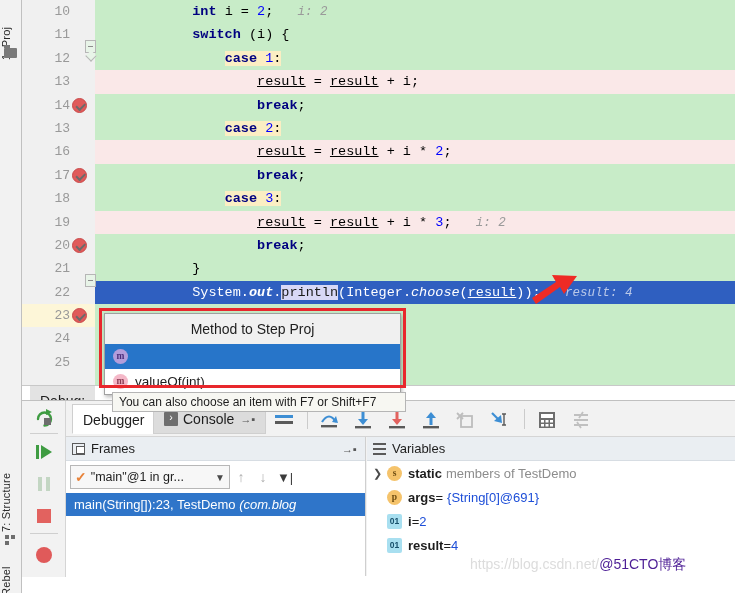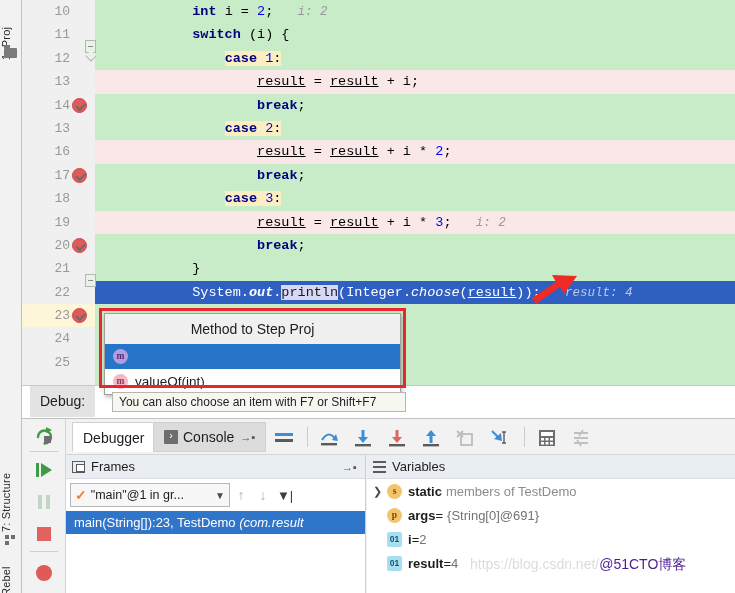--- a/index.html
+++ b/index.html
@@ -150,21 +150,21 @@
   
   .debug-label-bar {
     position: absolute; left: 22px; top: 385px; width: 713px; height: 32px;
     background: #ffffff; border-top: 1px solid #c8c8c8;
   }
   .debug-tab {
     position: absolute; left: 8px; top: 0; height: 31px; line-height: 31px;
     padding: 0 10px; font-size: 14px; color: #1d1d1d; background: #e3e3e3;
   }
   .panel {
-    position: absolute; left: 22px; top: 418px; width: 713px; height: 176px;
+    position: absolute; left: 22px; top: 400px; width: 713px; height: 176px;
     background: #f2f2f2; border-top: 1px solid #c0c0c0;
   }
   .panel-rail {
     position: absolute; left: 0; top: 0; width: 44px; height: 176px;
     background: #f2f2f2; border-right: 1px solid #d5d5d5;
   }
   .rail-btn { position: absolute; left: 11px; width: 22px; height: 22px; }
   .rail-sep {
     position: absolute; left: 8px; width: 28px; height: 1px; background: #cfcfcf;
   }
@@ -237,21 +237,21 @@
     width: 15px; height: 15px; border-radius: 50%; flex: none; margin-right: 6px;
     font-size: 9.5px; line-height: 15px; text-align: center; font-weight: bold;
     background: #f5c36b; color: #6b4a10; font-family: "Liberation Serif", serif;
   }
   .vic.num01 {
     border-radius: 2px; background: #a8dff0; color: #17506b; font-size: 8.5px;
     font-family: "Liberation Sans", sans-serif;
   }
   .vname { font-weight: bold; color: #1d1d1d; }
   .vmuted { color: #8c8c8c; margin-left: 4px; }
-  .vval { color: #737373; }
+  .vval { color: #1d4ed8; }
   .veq { color: #1d1d1d; }
   .watermark {
     position: absolute; left: 470px; top: 556px; font-size: 14px;
     color: #dcdcdc; white-space: nowrap; z-index: 5;
   }
   .watermark .cn { color: #4c1d95; }
 </style>
 </head>
 <body>
 
@@ -504,21 +504,21 @@
         <div class="thread-combo">
           <span class="chk">✓</span>
           <span>"main"@1 in gr...</span>
           <span class="cdown">▼</span>
         </div>
         <div class="arrow-btn">↑</div>
         <div class="arrow-btn">↓</div>
         <div class="funnel">▼|</div>
       </div>
       <div class="frame-item">
-        <span>main(String[]):23, TestDemo </span><span class="pkg">(com.result</span>
+        <span>main(String[]):23, TestDemo </span><span class="pkg">(com.blog</span>
       </div>
     </div>
 
     <div class="vars">
       <div class="sec-head">
         <span class="lines-ic">
           <i style="top:0;"></i>
             <i style="top:5px;"></i>
             <i style="top:10px;"></i>
         </span>

